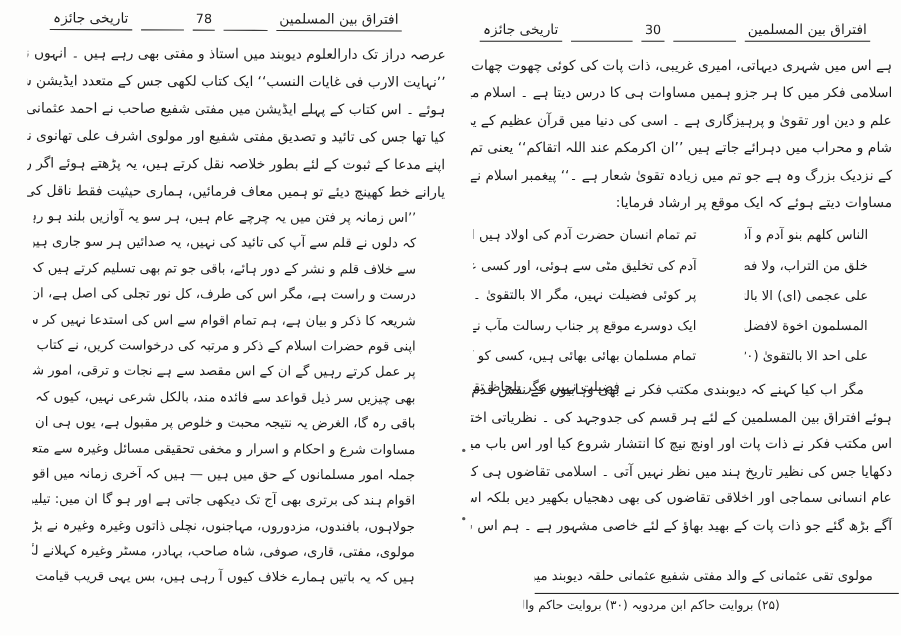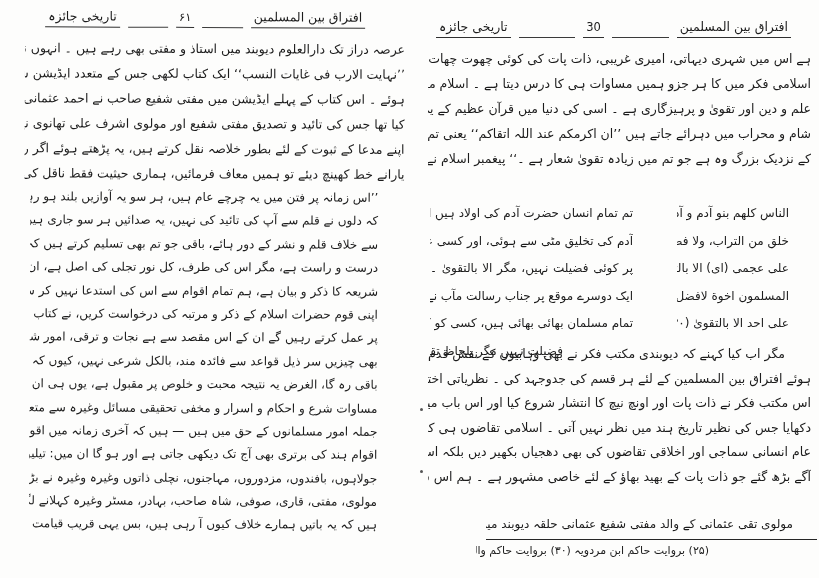--- a/index.html
+++ b/index.html
@@ -61,21 +61,21 @@
 </head>
 <body>
 
 <div class="stage">
 
   <div class="page" id="left-page">
 
     <div class="page-header">
       <span class="seg">افتراق بین المسلمین</span>
       <span class="spacer"></span>
-      <span class="seg pnum">۶۱</span>
+      <span class="seg pnum">78</span>
       <span class="spacer"></span>
       <span class="seg">تاریخی جائزہ</span>
     </div>
 
     <div class="lines endshort" id="lp1">
         <div class="tl">عرصہ دراز تک دارالعلوم دیوبند میں استاذ و مفتی بھی رہے ہیں ۔ انہوں نے بنام</div>
         <div class="tl">’’نہایت الارب فی غایات النسب‘‘ ایک کتاب لکھی جس کے متعدد ایڈیشن شائع</div>
         <div class="tl">ہوئے ۔ اس کتاب کے پہلے ایڈیشن میں مفتی شفیع صاحب نے احمد عثمانی کا ضمیمہ شامل</div>
         <div class="tl">کیا تھا جس کی تائید و تصدیق مفتی شفیع اور مولوی اشرف علی تھانوی نے کی تھی، وہ ضمیمہ ہم</div>
         <div class="tl">اپنے مدعا کے ثبوت کے لئے بطور خلاصہ نقل کرتے ہیں، یہ پڑھتے ہوئے اگر رنج و مسرت</div>
@@ -110,20 +110,21 @@
       <span class="spacer"></span>
       <span class="seg">تاریخی جائزہ</span>
     </div>
 
     <div class="lines endshort" id="rp1">
         <div class="tl">ہے اس میں شہری دیہاتی، امیری غریبی، ذات پات کی کوئی چھوت چھات نہیں</div>
         <div class="tl">اسلامی فکر میں کا ہر جزو ہمیں مساوات ہی کا درس دیتا ہے ۔ اسلام میں بزرگی کی جو وقعت</div>
         <div class="tl">علم و دین اور تقویٰ و پرہیزگاری ہے ۔ اسی کی دنیا میں قرآن عظیم کے یہ مقدس الفاظ ہر</div>
         <div class="tl">شام و محراب میں دہرائے جاتے ہیں ’’ان اکرمکم عند اللہ اتقاکم‘‘ یعنی تم میں اللہ تعالیٰ</div>
         <div class="tl">کے نزدیک بزرگ وہ ہے جو تم میں زیادہ تقویٰ شعار ہے ۔‘‘ پیغمبر اسلام نے درس</div>
+        <div class="tl">مساوات دیتے ہوئے کہ ایک موقع پر ارشاد فرمایا:</div>
       </div>
 
     <div class="lines" id="rq">
         <div class="rq-row">
           <div class="rq-ar">الناس کلهم بنو آدم و آدم</div>
           <div class="rq-gap"></div>
           <div class="rq-ur">تم تمام انسان حضرت آدم کی اولاد ہیں اور حضرت</div>
         </div>
         <div class="rq-row">
           <div class="rq-ar">خلق من التراب، ولا فضل لعربی</div>

